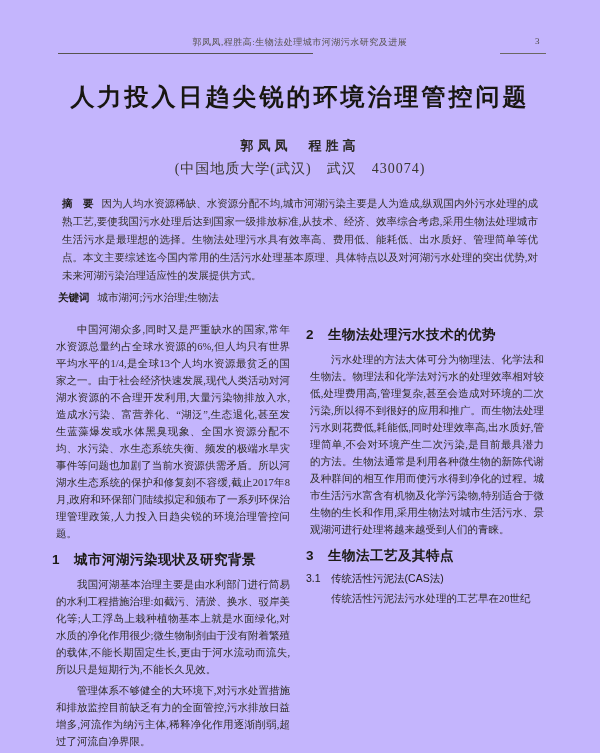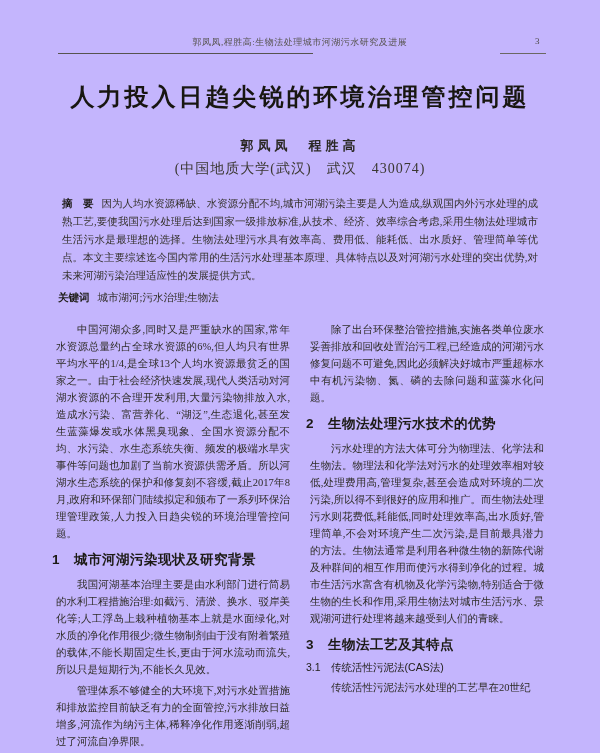--- a/index.html
+++ b/index.html
@@ -150,21 +150,20 @@
 
     <div class="col">
       <p class="para indent">中国河湖众多,同时又是严重缺水的国家,常年水资源总量约占全球水资源的6%,但人均只有世界平均水平的1/4,是全球13个人均水资源最贫乏的国家之一。由于社会经济快速发展,现代人类活动对河湖水资源的不合理开发利用,大量污染物排放入水,造成水污染、富营养化、“湖泛”,生态退化,甚至发生蓝藻爆发或水体黑臭现象、全国水资源分配不均、水污染、水生态系统失衡、频发的极端水旱灾事件等问题也加剧了当前水资源供需矛盾。所以河湖水生态系统的保护和修复刻不容缓,截止2017年8月,政府和环保部门陆续拟定和颁布了一系列环保治理管理政策,人力投入日趋尖锐的环境治理管控问题。</p>
       <h2 class="section-heading">1　城市河湖污染现状及研究背景</h2>
       <p class="para indent">我国河湖基本治理主要是由水利部门进行简易的水利工程措施治理:如截污、清淤、换水、驳岸美化等;人工浮岛上栽种植物基本上就是水面绿化,对水质的净化作用很少;微生物制剂由于没有附着繁殖的载体,不能长期固定生长,更由于河水流动而流失,所以只是短期行为,不能长久见效。</p>
       <p class="para indent">管理体系不够健全的大环境下,对污水处置措施和排放监控目前缺乏有力的全面管控,污水排放日益增多,河流作为纳污主体,稀释净化作用逐渐削弱,超过了河流自净界限。</p>
       <p class="para indent">根据污染源状况,城市河湖污染的原因分为点源污染、面源污染和内源污染三个方面。点源污染</p>
     </div>
 
     <div class="col">
-      <p class="para indent">除了出台环保整治管控措施,实施各类单位废水妥善排放和回收处置治污工程,已经造成的河湖污水修复问题不可避免,因此必须解决好城市严重超标水中有机污染物、氮、磷的去除问题和蓝藻水化问题。</p>
       <h2 class="section-heading">2　生物法处理污水技术的优势</h2>
       <p class="para indent">污水处理的方法大体可分为物理法、化学法和生物法。物理法和化学法对污水的处理效率相对较低,处理费用高,管理复杂,甚至会造成对环境的二次污染,所以得不到很好的应用和推广。而生物法处理污水则花费低,耗能低,同时处理效率高,出水质好,管理简单,不会对环境产生二次污染,是目前最具潜力的方法。生物法通常是利用各种微生物的新陈代谢及种群间的相互作用而使污水得到净化的过程。城市生活污水富含有机物及化学污染物,特别适合于微生物的生长和作用,采用生物法对城市生活污水、景观湖河进行处理将越来越受到人们的青睐。</p>
       <h2 class="section-heading">3　生物法工艺及其特点</h2>
       <h3 class="subsection-heading">3.1　传统活性污泥法(CAS法)</h3>
       <p class="para indent">传统活性污泥法污水处理的工艺早在20世纪</p>
     </div>
 
   </div>
 </div>
 

